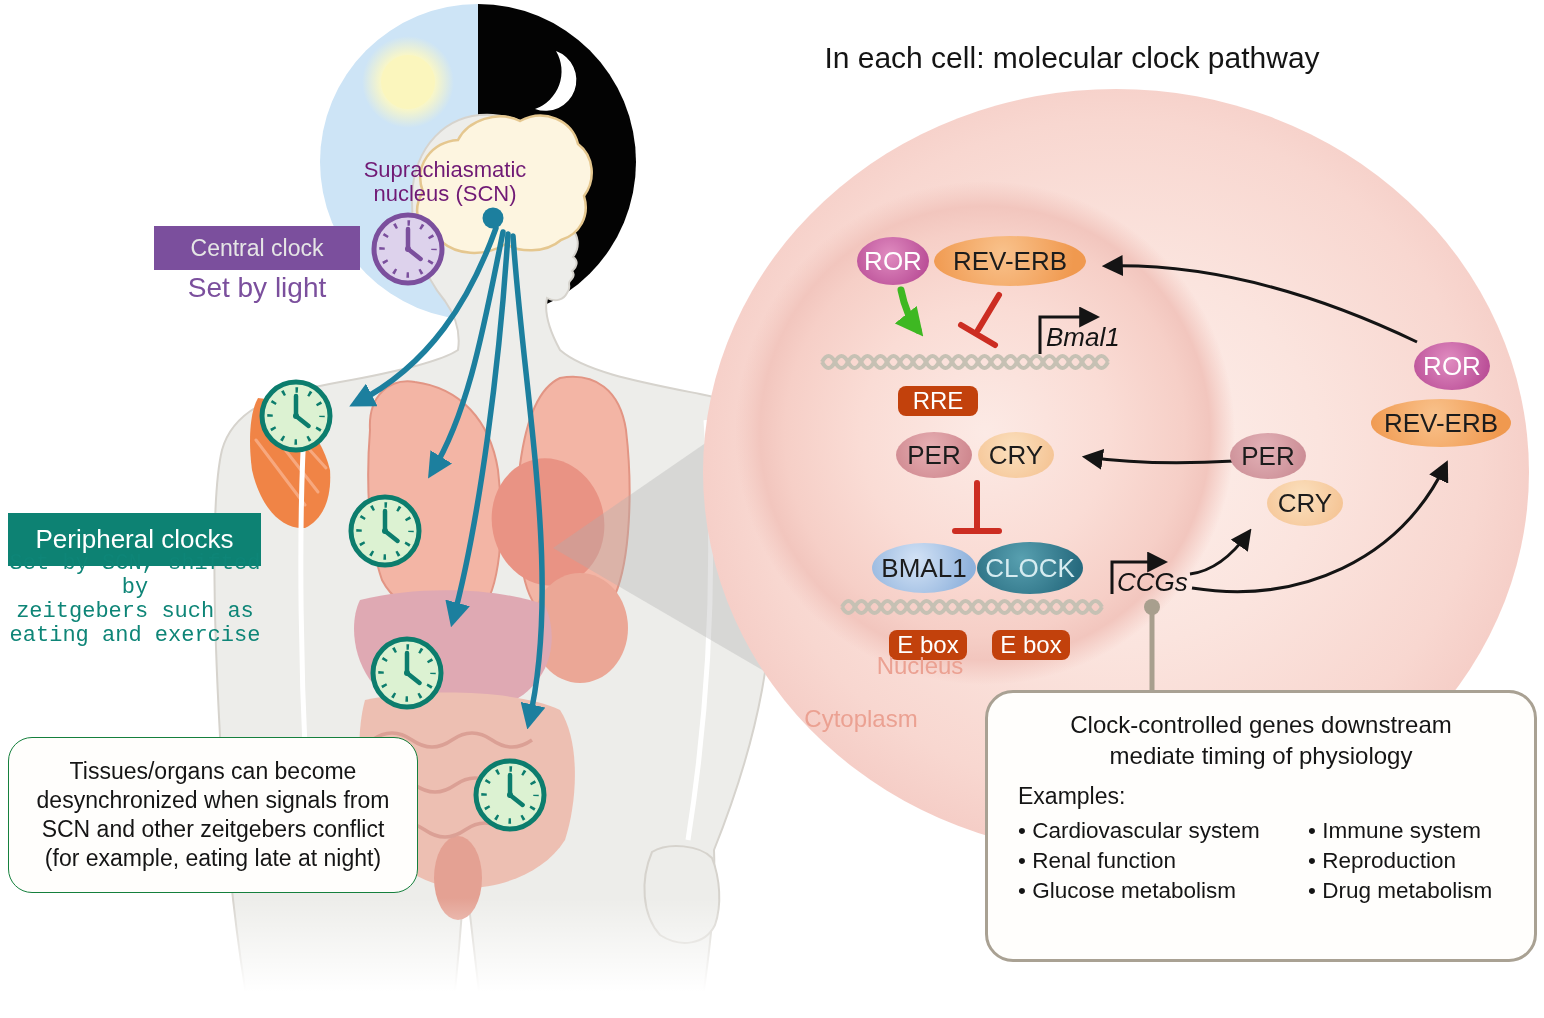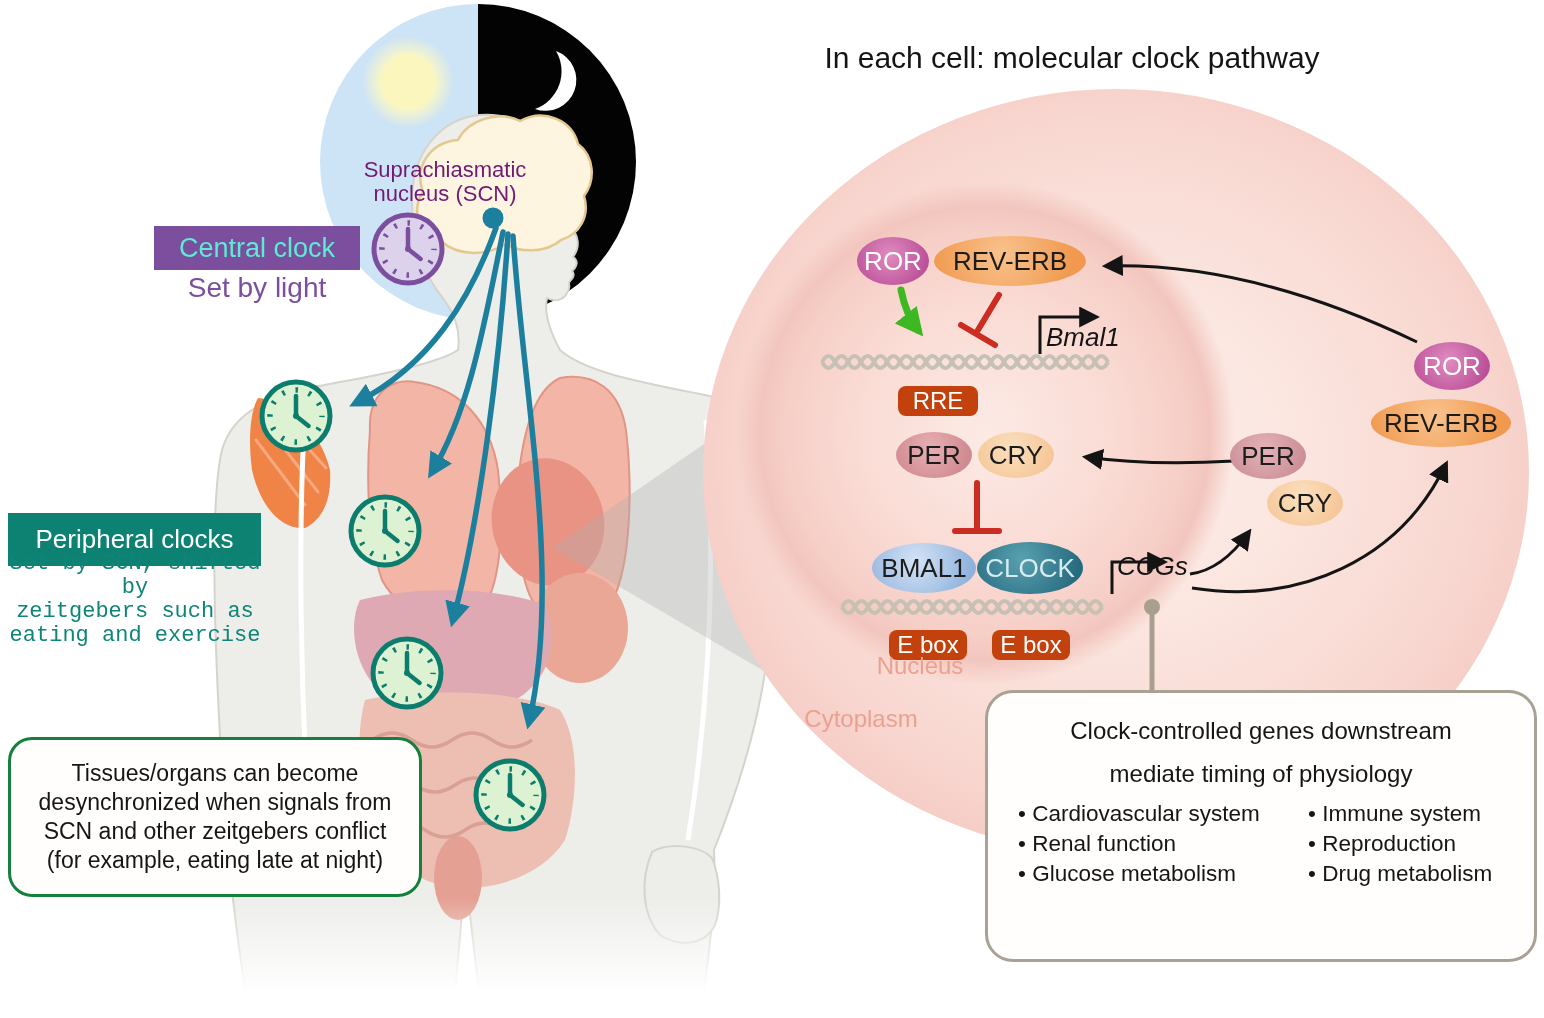--- a/index.html
+++ b/index.html
@@ -8,29 +8,29 @@
   #art{position:absolute;left:0;top:0;z-index:0;}
   .fade{position:absolute;left:0;top:898px;width:810px;height:120px;z-index:1;
         background:linear-gradient(to bottom,rgba(255,255,255,0),#ffffff 78%);}
   .ov{position:absolute;z-index:2;display:flex;align-items:center;justify-content:center;
       text-align:center;white-space:pre-line;}
   .oval{border-radius:50%;font-size:26px;color:#1c1c1c;letter-spacing:0;}
   .genebox{background:#c2410c;border-radius:8px;color:#fff;font-size:24px;margin-top:38px;}
   .ital{font-style:italic;font-size:26px;color:#141414;justify-content:flex-start;text-align:left;}
   .title-right{font-size:30px;color:#141414;}
   .scn-label{font-size:22px;line-height:24px;color:#701a75;}
-  .hdr-purple{background:#7b4f9d;color:#5eead4;font-size:27px;}
+  .hdr-purple{background:#7b4f9d;color:#e5e5e5;font-size:23px;}
   .sub-purple{color:#7b4f9d;font-size:28px;}
   .hdr-teal{background:#0d8273;color:#fff;font-size:26px;}
   .sub-teal{color:#0e8577;font-size:22px;line-height:24px;}
-  .callout{background:#fffefc;border:3px solid #15803d;border-radius:24px;color:#151515;}
+  .callout{background:#fffefc;border:1px solid #15803d;border-radius:24px;color:#151515;}
   .desync{font-size:23px;line-height:29px;}
   .saln{color:#eba192;font-size:24px;}
   .ccg{z-index:2;position:absolute;background:#fffefc;border:3px solid #a9a193;border-radius:28px;}
-  .ccg .t{margin-top:16px;text-align:center;font-size:24px;line-height:43px;color:#151515;white-space:pre-line;}
+  .ccg .t{margin-top:16px;text-align:center;font-size:24px;line-height:31px;color:#151515;white-space:pre-line;}
   .ccg .ex{margin:12px 0 2px 30px;font-size:23px;color:#151515;}
   .cols{display:flex;margin-left:30px;}
   .cols ul{list-style:none;margin:4px 0 0 0;padding:0;}
   .cols ul.c1{width:290px;}
   .cols li{font-size:22.5px;line-height:30px;color:#151515;}
   .cols li::before{content:"• ";}
 </style>
 </head>
 <body>
 
@@ -235,33 +235,34 @@
 <div class="ov genebox" style="left:898px;top:348px;width:80px;height:30px;">RRE</div>
 <div class="ov ital" style="left:1046px;top:323px;width:80px;height:28px;">Bmal1</div>
 
 <div class="ov oval" style="left:896px;top:432px;width:76px;height:46px;background:radial-gradient(circle at 45% 35%,#e7b0b4,#cf888f 80%);">PER</div>
 <div class="ov oval" style="left:978px;top:432px;width:76px;height:46px;background:radial-gradient(circle at 45% 35%,#fbe0be,#f5c596 82%);">CRY</div>
 
 <div class="ov oval" style="left:872px;top:543px;width:104px;height:50px;background:radial-gradient(circle at 42% 35%,#d4e3f6,#8fb2dc 82%);">BMAL1</div>
 <div class="ov oval" style="left:977px;top:542px;width:106px;height:52px;color:#d6ecf1;background:radial-gradient(circle at 42% 32%,#58a0b0,#276b7f 82%);">CLOCK</div>
 <div class="ov genebox" style="left:889px;top:592px;width:78px;height:30px;">E box</div>
 <div class="ov genebox" style="left:992px;top:592px;width:78px;height:30px;">E box</div>
-<div class="ov ital" style="left:1117px;top:552px;width:90px;height:28px;text-align:right;">CCGs</div>
+<div class="ov ital" style="left:1117px;top:568px;width:90px;height:28px;text-align:right;">CCGs</div>
 
 <div class="ov oval" style="left:1230px;top:433px;width:76px;height:46px;background:radial-gradient(circle at 45% 35%,#e3b3b8,#cc8e96 80%);">PER</div>
 <div class="ov oval" style="left:1267px;top:480px;width:76px;height:46px;background:radial-gradient(circle at 45% 35%,#fbe0be,#f5c596 82%);">CRY</div>
 <div class="ov oval" style="left:1414px;top:342px;width:76px;height:48px;color:#fff;background:radial-gradient(circle at 45% 38%,#e08cc0,#bb5098 78%);">ROR</div>
 <div class="ov oval" style="left:1371px;top:399px;width:140px;height:48px;background:radial-gradient(circle at 45% 35%,#f9c28c,#f0994f 80%);">REV-ERB</div>
 
 <div class="ov saln" style="left:860px;top:652px;width:120px;height:28px;">Nucleus</div>
 <div class="ov saln" style="left:791px;top:705px;width:140px;height:28px;">Cytoplasm</div>
 
 <div class="ccg" style="left:985px;top:690px;width:546px;height:266px;">
   <div class="t">Clock-controlled genes downstream
 mediate timing of physiology</div>
+  <div class="ex">Examples:</div>
   <div class="cols">
     <ul class="c1">
       <li>Cardiovascular system</li>
       <li>Renal function</li>
       <li>Glucose metabolism</li>
     </ul>
     <ul class="c2">
       <li>Immune system</li>
       <li>Reproduction</li>
       <li>Drug metabolism</li>

